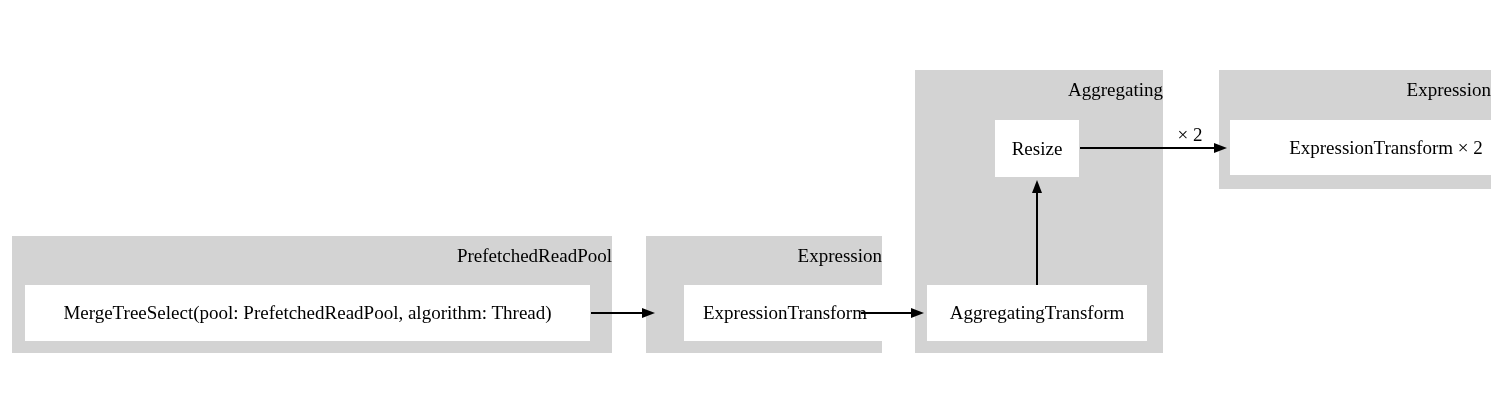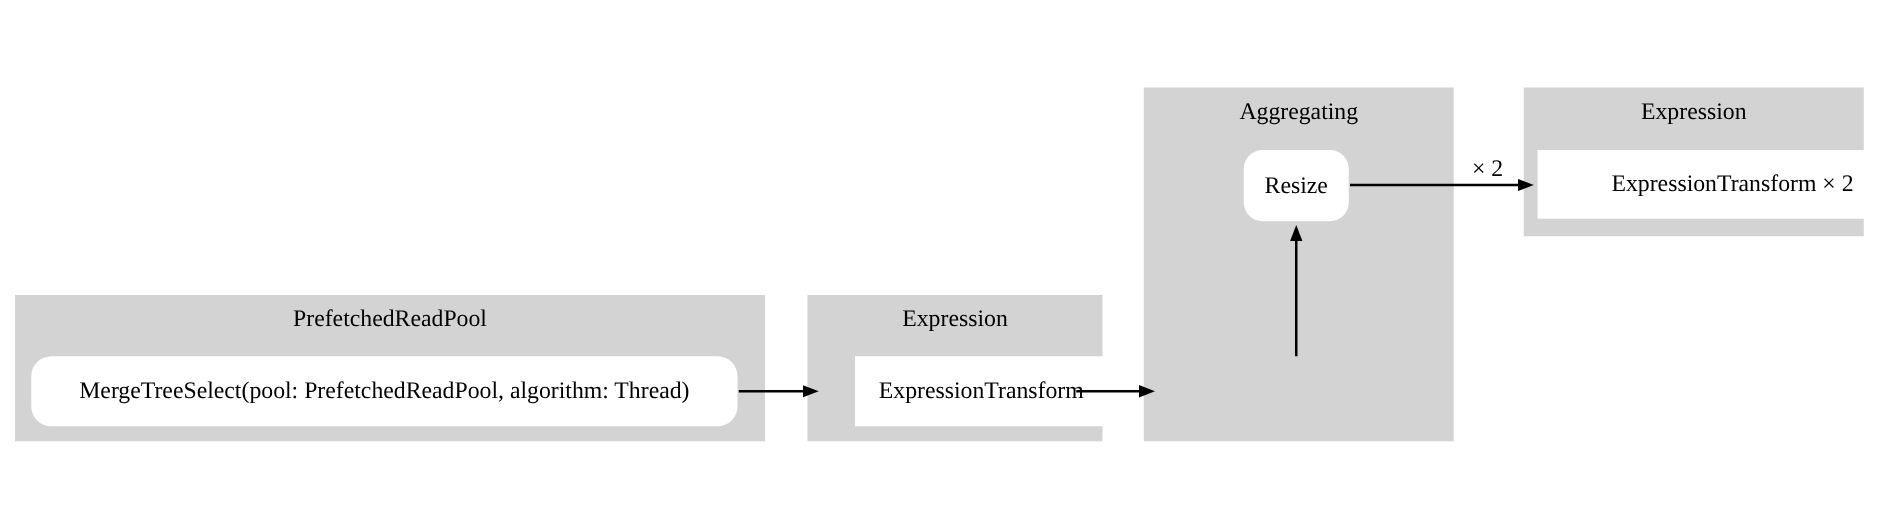--- a/index.html
+++ b/index.html
@@ -16,21 +16,21 @@
     color: var(--text, #000000);
     overflow: hidden;
   }
   .cluster {
     position: absolute;
     background: var(--cluster-fill, #d3d3d3);
     z-index: 1;
   }
   .cluster-title {
     display: block;
-    text-align: center;
+    text-align: right;
     padding-top: 9px;
     font-size: 19px;
     line-height: 22px;
     white-space: nowrap;
   }
   .node {
     position: absolute;
     background: var(--node-fill, #ffffff);
     display: flex;
     align-items: center;
@@ -39,24 +39,24 @@
     font-size: 19px;
     line-height: 22px;
     white-space: nowrap;
     z-index: 2;
   }
   .cluster-read        { left: 12px;   top: 236px; width: 600px; height: 117px; }
   .cluster-expression1 { left: 646px;  top: 236px; width: 236px; height: 117px; }
   .cluster-aggregating { left: 915px;  top: 70px;  width: 248px; height: 283px; }
   .cluster-expression2 { left: 1219px; top: 70px;  width: 272px; height: 119px; }
 
-  .node-merge-tree-select        { left: 25px;   top: 285px; width: 565px; height: 56px; border-radius: 16px; }
+  .node-merge-tree-select        { left: 25px;   top: 285px; width: 565px; height: 56px; }
   .node-expression-transform     { left: 658px;  top: 285px; width: 202px; height: 56px; margin-left: 26px; }
   .node-aggregating-transform    { left: 927px;  top: 285px; width: 220px; height: 56px; }
-  .node-resize                   { left: 995px;  top: 120px; width: 84px;  height: 57px; border-radius: 15px; }
+  .node-resize                   { left: 995px;  top: 120px; width: 84px;  height: 57px; }
   .node-expression-transform-x2  { left: 1230px; top: 120px; width: 248px; height: 55px; padding-left: 32px; }
 
   .edges {
     position: absolute;
     left: 0;
     top: 0;
     z-index: 3;
     pointer-events: none;
   }
   .edges line {
@@ -87,20 +87,21 @@
   </div>
 
   <div class="cluster cluster-expression2">
     <span class="cluster-title">Expression</span>
   </div>
 
   <div class="node node-merge-tree-select">MergeTreeSelect(pool: PrefetchedReadPool, algorithm: Thread)</div>
 
   <div class="node node-expression-transform">ExpressionTransform</div>
 
+  <div class="node node-aggregating-transform">AggregatingTransform</div>
 
   <div class="node node-resize">Resize</div>
 
   <div class="node node-expression-transform-x2">ExpressionTransform × 2</div>
 
   <svg class="edges" width="1502" height="410" viewBox="0 0 1502 410" xmlns="http://www.w3.org/2000/svg">
     <defs>
       <marker id="arrowhead" viewBox="0 0 13 10" refX="1" refY="5" markerUnits="userSpaceOnUse" markerWidth="13" markerHeight="10" orient="auto">
         <path d="M0,0 L13,5 L0,10 z" fill="#000000"></path>
       </marker>

